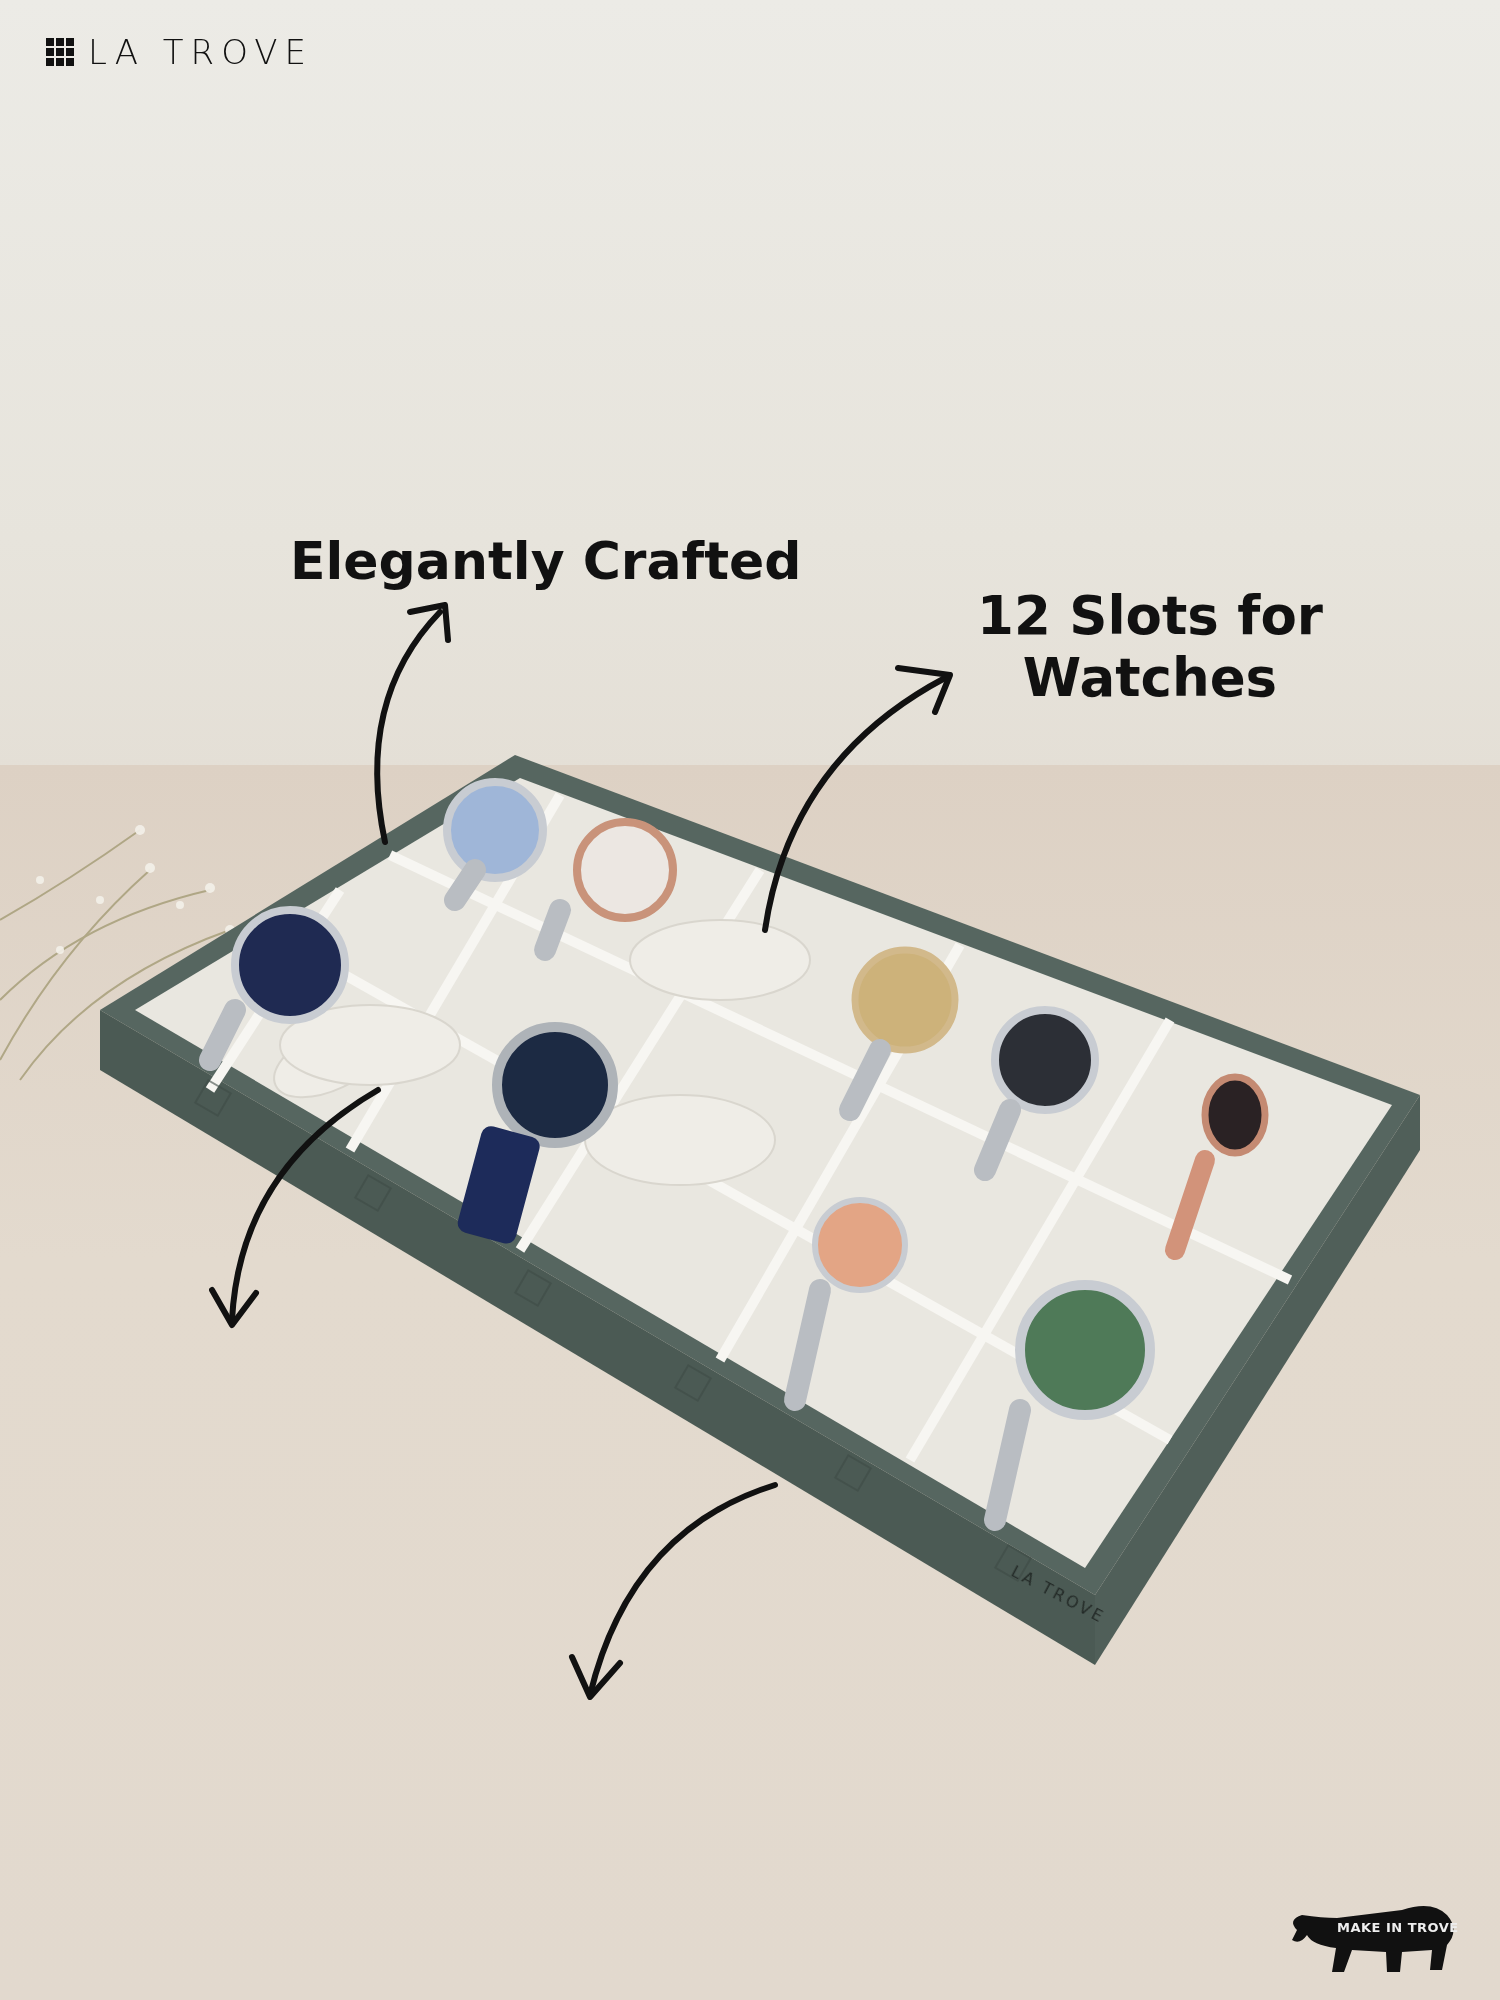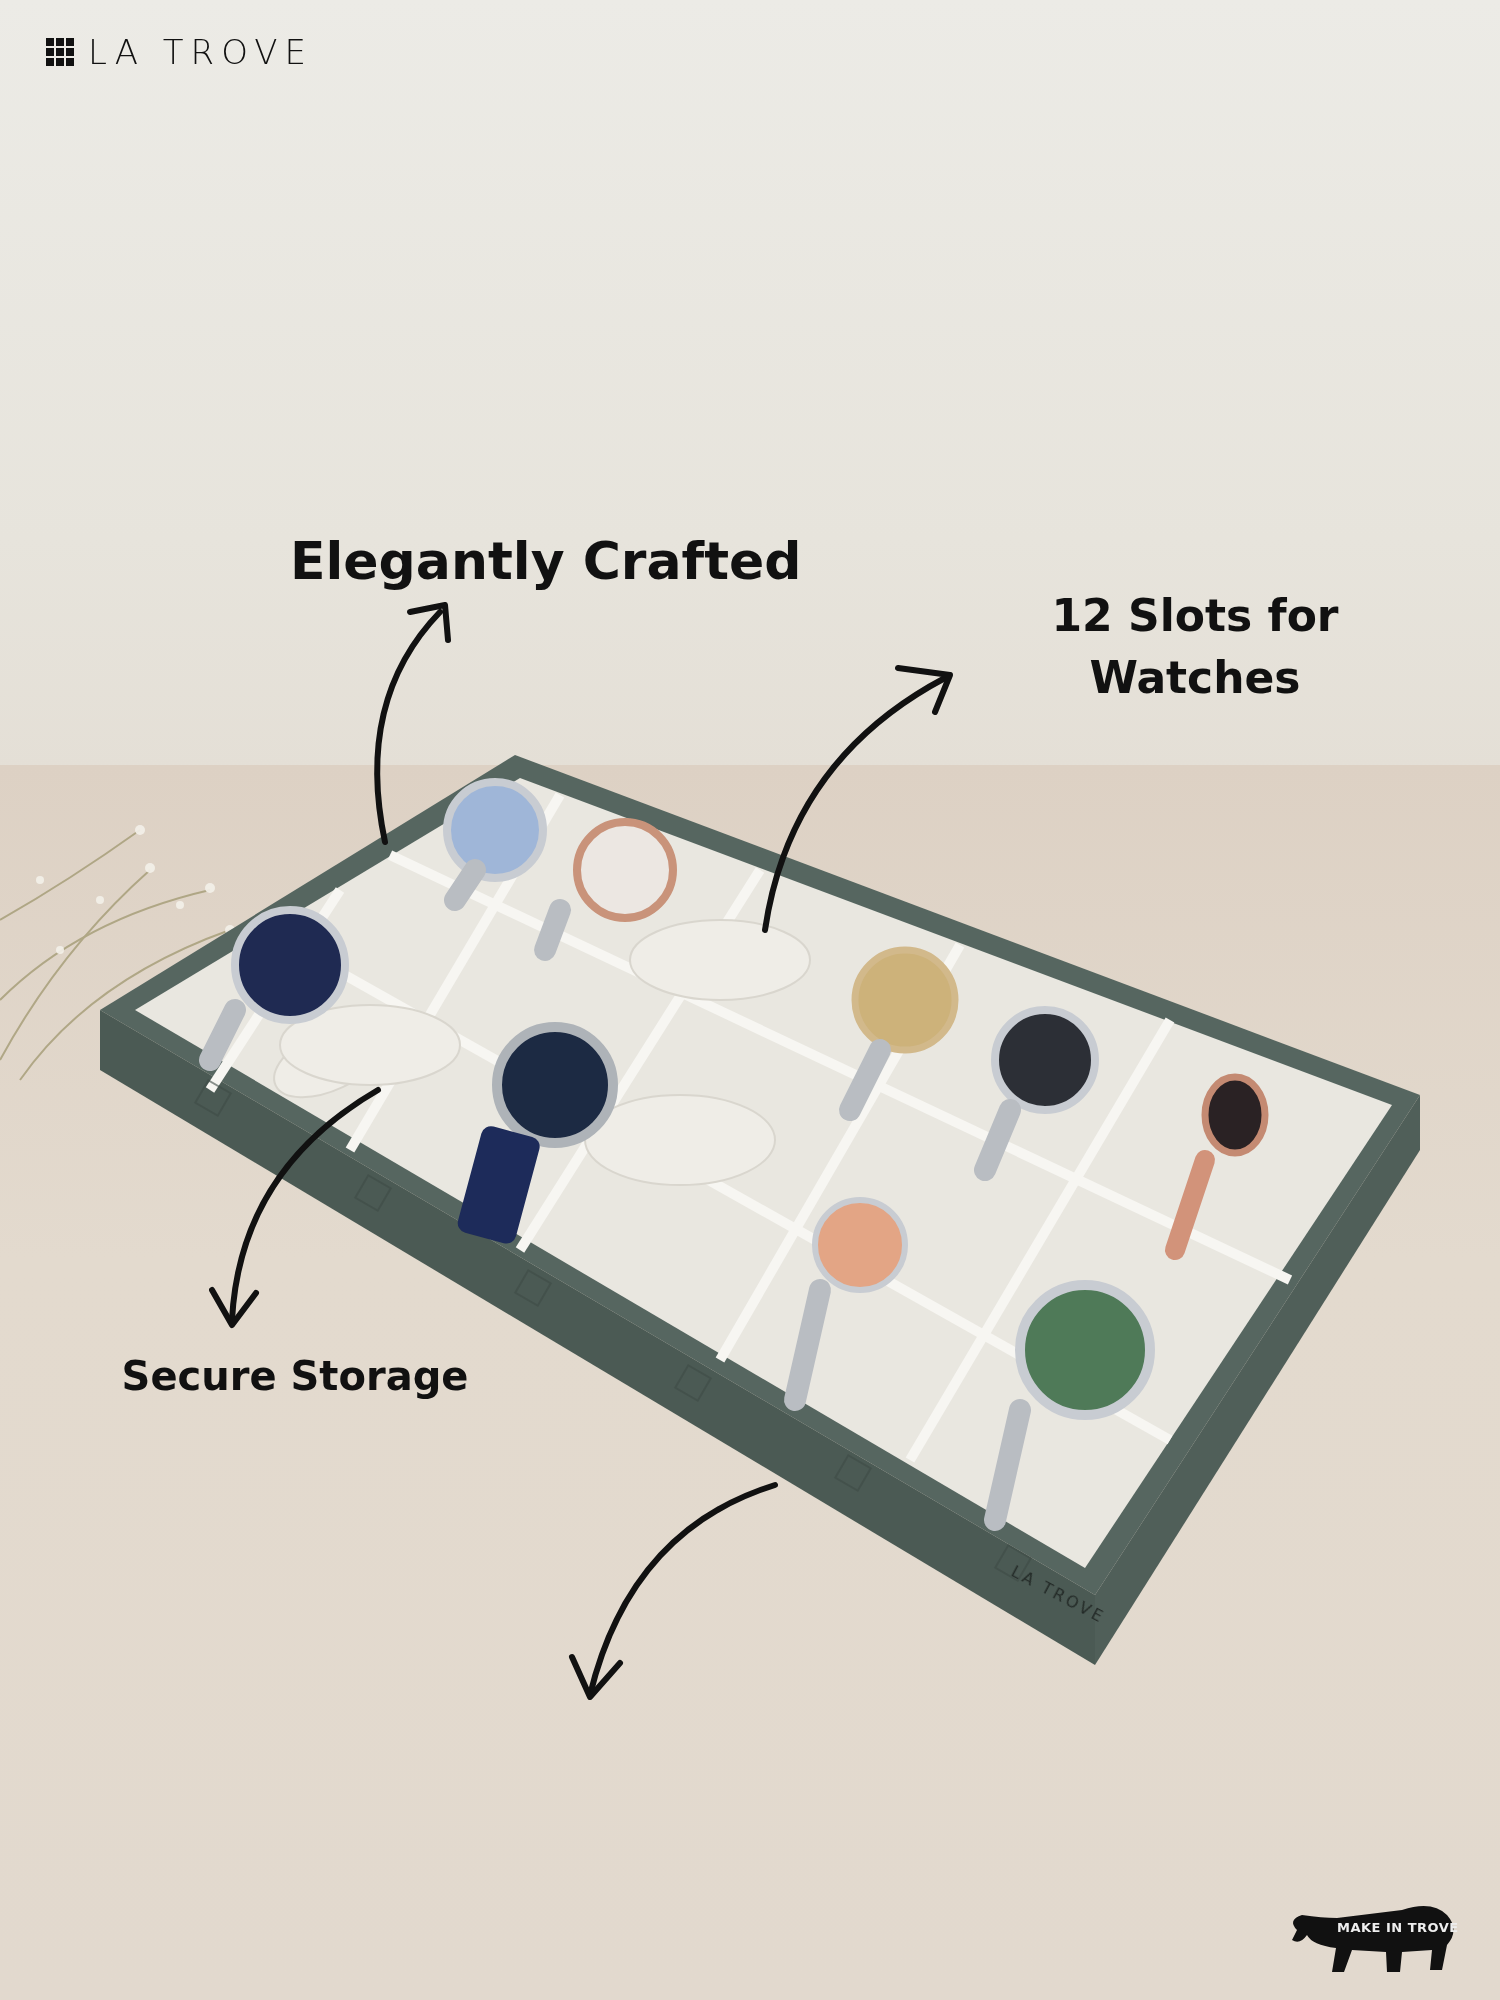--- a/index.html
+++ b/index.html
@@ -9,21 +9,21 @@
   .wall { position:absolute; left:0; top:0; width:1500px; height:770px;
     background: linear-gradient(180deg,#ecebe6 0%, #e7e4dc 70%, #e4dfd6 100%); }
   .table { position:absolute; left:0; top:765px; width:1500px; height:1235px;
     background: linear-gradient(180deg,#ddd1c4 0%, #e3dace 40%, #e2d9ce 100%); }
   .logo { position:absolute; left:46px; top:32px; display:flex; align-items:center; gap:14px; }
   .logo-grid { width:28px; height:28px; display:grid; grid-template-columns:repeat(3,1fr); gap:2px; }
   .logo-grid span { background:#111; }
   .logo-text { font-family:"DejaVu Sans", sans-serif; font-weight:300; font-size:34px; letter-spacing:7px; color:#111; }
   .caption { position:absolute; font-family:"DejaVu Sans", sans-serif; font-weight:bold; color:#111; text-align:center; line-height:62px; }
   .cap1 { left:290px; top:530px; font-size:52px; }
-  .cap2 { left:910px; top:585px; font-size:44px; width:480px;margin-left:45px; }
+  .cap2 { left:910px; top:585px; font-size:53px; width:480px; }
   .cap3 { left:60px; top:1345px; font-size:40px; width:470px; }
   svg.overlay { position:absolute; left:0; top:0; }
   .make-india { position:absolute; left:1282px; top:1890px; width:180px; height:90px; }
   .mi-text { position:absolute; left:55px; top:30px; font-family:"DejaVu Sans", sans-serif; font-weight:bold; font-size:13px; color:#eee; letter-spacing:0.5px; }
 </style>
 </head>
 <body>
 
 <div class="wall"></div>
 <div class="table"></div>
@@ -133,21 +133,20 @@
   </g>
 </svg>
 
 <div class="caption cap1">
   <div>Elegantly Crafted</div>
 </div>
 <div class="caption cap2">
   <div>12 Slots for Watches</div>
 </div>
 <div class="caption cap3">
-  <div>Secure Storage</div>
 </div>
 
 <div class="make-india">
   <svg width="180" height="90" viewBox="0 0 180 90">
     <path d="M15 40 Q5 30 20 25 Q40 28 55 28 L120 20 Q150 10 165 25 Q178 40 165 55 L160 80 L148 80 L150 60 L120 62 L118 82 L105 82 L104 62 L70 60 L62 82 L50 82 L54 58 Q30 55 25 45 Q18 55 10 50 Z" fill="#111"></path>
   </svg>
   <div class="mi-text">MAKE IN TROVE</div>
 </div>
 
 </body></html>

